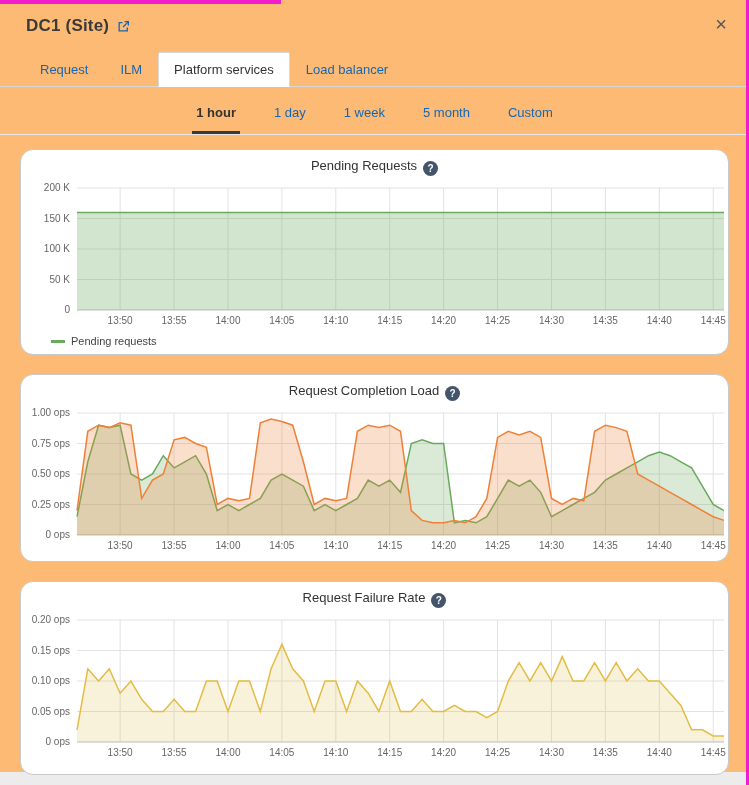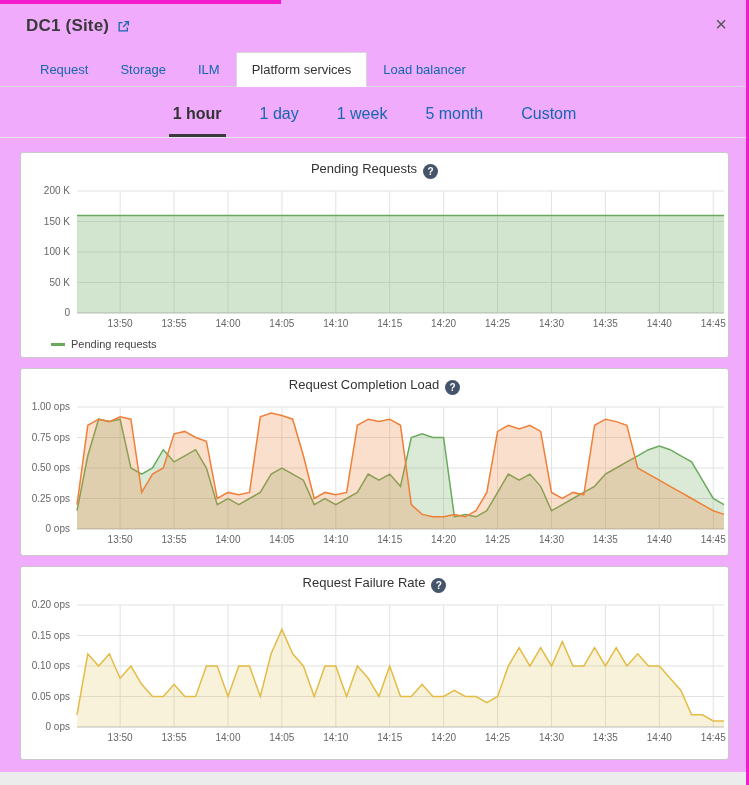--- a/index.html
+++ b/index.html
@@ -2,21 +2,21 @@
 <html><head>
 <meta charset="utf-8">
 <style>
   * { box-sizing: border-box; margin: 0; padding: 0; }
   body {
     background: #ececec;
     font-family: "Liberation Sans", sans-serif;
     width: 749px;
   }
   .page { position: relative; width: 749px; height: 785px; overflow: hidden; }
-  .card { position: relative; width: 749px; height: 772px; background: #f0abfc; }
+  .card { position: relative; width: 749px; height: 772px; background: #fdba74; }
   .artifact-top { position: absolute; top: 0; left: 0; width: 281px; height: 4px; background: #f21bce; z-index: 20; }
   .artifact-right { position: absolute; top: 0; right: 0; width: 3px; height: 785px; background: #f21bce; z-index: 20; }
 
   .header { display: flex; align-items: center; padding: 16px 24px 0 26px; }
   .title { font-size: 17px; font-weight: bold; color: #3a3a3a; letter-spacing: 0.2px; }
   .ext-link { margin-left: 8px; display: inline-flex; cursor: pointer; }
   .close-btn {
     position: absolute; top: 14px; right: 22px;
     font-size: 20px; color: #555; cursor: pointer; line-height: 1;
     background: none; border: none; font-family: "Liberation Sans", sans-serif;
@@ -29,28 +29,28 @@
     font-family: "Liberation Sans", sans-serif;
   }
   .tab.active {
     color: #333; font-weight: normal; background: #fff;
     border: 1px solid #d7d7d7; border-bottom: 1px solid #fff;
     margin-bottom: -1px; border-radius: 2px 2px 0 0;
   }
 
   .ranges { display: flex; justify-content: center; gap: 30px; padding-top: 14px; border-bottom: 1px solid #e6e6e6; }
   .range {
-    font-size: 16px; color: #1567b3; cursor: pointer; padding: 4px 4px 11px;
+    font-size: 13px; color: #1567b3; cursor: pointer; padding: 4px 4px 11px;
     border-bottom: 3px solid transparent; background: none; border-top: none; border-left: none; border-right: none;
     font-family: "Liberation Sans", sans-serif;
   }
   .range.active { color: #333; font-weight: bold; border-bottom: 3px solid #3a3a3a; }
 
   .charts { padding: 14px 20px 0 20px; }
-  .chart-box { border: 1px solid #c9c9c9; border-radius: 3px; margin-bottom: 10px; padding: 8px 4px 4px; background: #fff; }
+  .chart-box { border: 1px solid #c9c9c9; border-radius: 13px; margin-bottom: 19px; padding: 8px 4px 4px; background: #fff; }
   .chart-title-row { text-align: center; font-size: 13px; color: #333; padding-bottom: 4px; }
   .help-icon {
     display: inline-block; width: 15px; height: 15px; border-radius: 50%;
     background: #44546a; color: #fff; font-size: 10px; font-weight: bold;
     text-align: center; line-height: 15px; margin-left: 6px; vertical-align: -2px; cursor: pointer;
   }
   .chart-svg { display: block; width: 707px; height: 152px; }
   .chart-svg text { font-family: "Liberation Sans", sans-serif; }
   .legend { display: flex; gap: 20px; align-items: center; padding: 3px 0 3px 26px; }
   .legend-item { display: flex; align-items: center; font-size: 11px; color: #444; cursor: pointer; }
@@ -69,21 +69,20 @@
           <path d="M5 2.5H2v7.5h7.5V7" fill="none" stroke="#1567b3" stroke-width="1.2"></path>
           <path d="M7 1.5h3.5V5" fill="none" stroke="#1567b3" stroke-width="1.2"></path>
           <path d="M10.3 1.7L5.6 6.4" fill="none" stroke="#1567b3" stroke-width="1.2"></path>
         </svg>
       </span>
       <button class="close-btn">×</button>
     </div>
 
     <div class="tabs">
       <div class="tab">Request</div>
-      <div class="tab">Storage</div>
       <div class="tab">ILM</div>
       <div class="tab active">Platform services</div>
       <div class="tab">Load balancer</div>
     </div>
 
     <div class="ranges">
       <button class="range active">1 hour</button>
       <button class="range">1 day</button>
       <button class="range">1 week</button>
       <button class="range">5 month</button>

